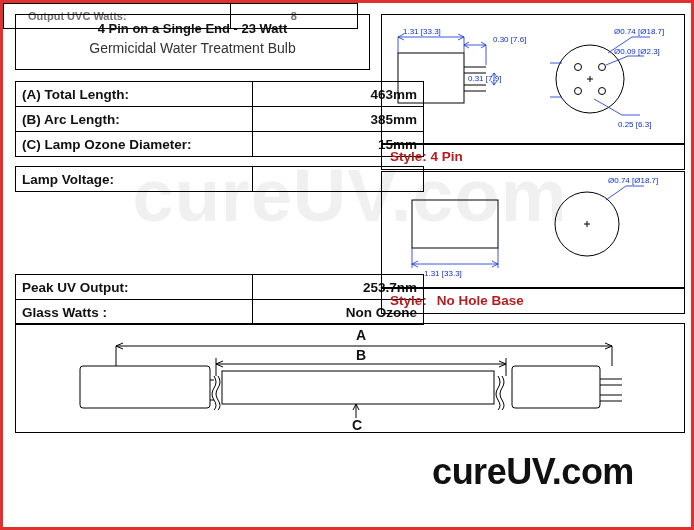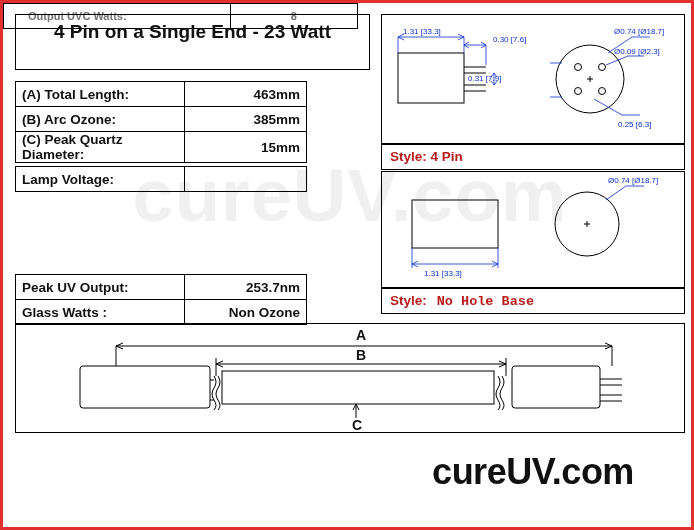--- a/index.html
+++ b/index.html
@@ -35,33 +35,33 @@
   .blk {
     position: absolute;
     border: 1px solid #000;
     background: transparent;
     z-index: 2;
   }
   
   #title-block { left: 12px; top: 11px; width: 355px; height: 56px; }
   #title-main {
     text-align: center;
-    font-size: 19px;
+    font-size: 13px;
     font-weight: bold;
     color: #111;
     margin-top: 6px;
   }
   #title-sub {
     text-align: center;
     font-size: 14px;
     color: #333;
     margin-top: 4px;
   }
   
-  .spec { position: absolute; left: 12px; width: 292px; z-index: 2; }
+  .spec { position: absolute; left: 12px; width: 409px; z-index: 2; }
   .spec table { border-collapse: collapse; width: 100%; }
   .spec td {
     border: 1px solid #000;
     height: 25px;
     font-size: 13.5px;
     font-weight: bold;
     color: #111;
     padding: 0 6px;
     background: transparent;
   }
@@ -73,21 +73,21 @@
   #pin-drawing { left: 378px; top: 11px; width: 304px; height: 130px; }
   #pin-style { left: 378px; top: 141px; width: 304px; height: 26px; }
   #base-drawing { left: 378px; top: 168px; width: 304px; height: 117px; }
   #base-style { left: 378px; top: 285px; width: 304px; height: 26px; }
   .style-label {
     font-size: 13.5px;
     font-weight: bold;
     color: #b91c1c;
     padding: 4px 0 0 8px;
   }
-  .style-label .sv { font-weight: bold; padding-left: 10px; font-family: Liberation Mono, monospace; }
+  .style-label .sv { font-weight: bold; padding-left: 10px; }
   
   #lamp-drawing { left: 12px; top: 320px; width: 670px; height: 110px; }
   
   #out-spec { left: 12px; top: 437px; width: 355px; z-index: 2; }
   #out-spec table { border-collapse: collapse; width: 100%; }
   #out-spec td {
     border: 1px solid #000;
     height: 25px;
     font-size: 11px;
     font-weight: bold;
@@ -113,35 +113,36 @@
 </style>
 </head>
 <body>
 
 <div class="page">
 
   <div class="wm">cureUV.com</div>
 
   <div class="blk" id="title-block">
     <div id="title-main">4 Pin on a Single End - 23 Watt</div>
+    <div id="title-sub">Germicidal Water Treatment Bulb</div>
   </div>
 
   <div class="spec" id="spec-1">
     <table>
       <tbody>
           <tr>
         <td>(A) Total Length:</td>
         <td class="val">463mm</td>
       </tr>
       <tr>
-        <td>(B) Arc Ozone:</td>
+        <td>(B) Arc Length:</td>
         <td class="val">385mm</td>
       </tr>
       <tr>
-        <td>(C) Peak Quartz Diameter:</td>
+        <td>(C) Lamp Ozone Diameter:</td>
         <td class="val">15mm</td>
       </tr>
     </tbody>
       </table>
   </div>
 
   <div class="spec" id="spec-2">
     <table>
       <tbody>
       <tr>

